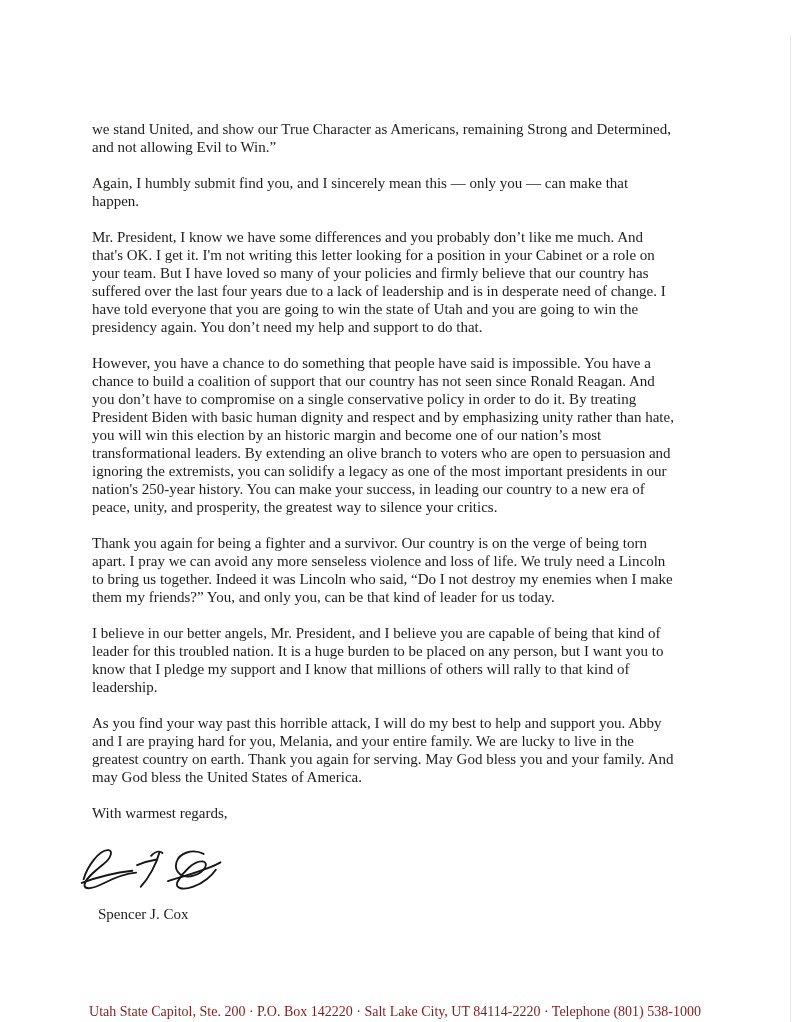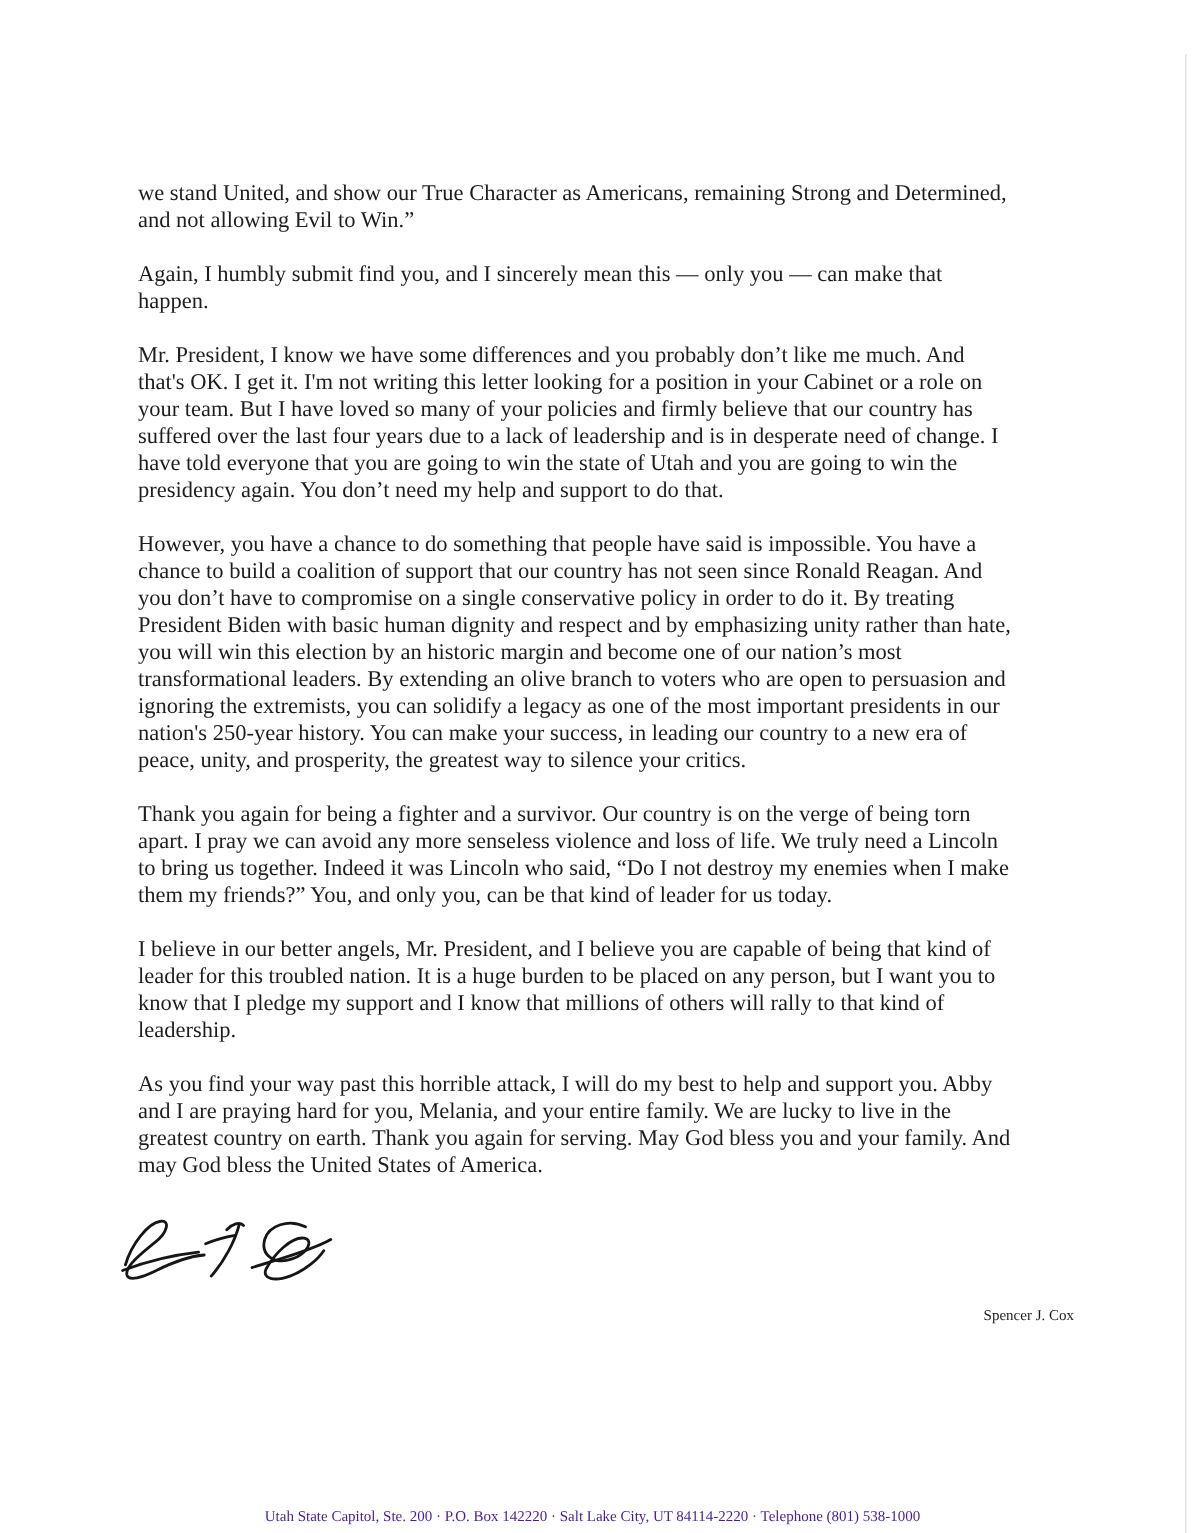--- a/index.html
+++ b/index.html
@@ -53,33 +53,32 @@
   }
   .signature path {
     fill: none;
     stroke: #161616;
     stroke-width: 2;
     stroke-linecap: round;
     stroke-linejoin: round;
   }
   .signature-name {
     margin: 10px 0 0 6px;
-    font-size: 10px;
+    font-size: 15px;
     line-height: 18px;
-    text-align: right;
   }
   .letter-footer {
     position: absolute;
     left: 0;
     top: 968px;
     width: 790px;
     text-align: center;
-    font-size: 10px;
+    font-size: 14px;
     line-height: 15px;
-    color: #4c1d95;
+    color: #7f1d1d;
   }
 </style>
 </head>
 <body>
 
 <div class="page">
 
   <div class="letter-body">
     <p class="para">we stand United, and show our True Character as Americans, remaining Strong and Determined,
 and not allowing Evil to Win.”</p>
@@ -105,20 +104,21 @@
 to bring us together. Indeed it was Lincoln who said, “Do I not destroy my enemies when I make
 them my friends?” You, and only you, can be that kind of leader for us today.</p>
     <p class="para">I believe in our better angels, Mr. President, and I believe you are capable of being that kind of
 leader for this troubled nation. It is a huge burden to be placed on any person, but I want you to
 know that I pledge my support and I know that millions of others will rally to that kind of
 leadership.</p>
     <p class="para">As you find your way past this horrible attack, I will do my best to help and support you. Abby
 and I are praying hard for you, Melania, and your entire family. We are lucky to live in the
 greatest country on earth. Thank you again for serving. May God bless you and your family. And
 may God bless the United States of America.</p>
+    <p class="para">With warmest regards,</p>
 
     <svg class="signature" viewBox="0 0 160 55" xmlns="http://www.w3.org/2000/svg" aria-hidden="true">
       <path d="M6,40 C10,26 22,10 31,9 C38,8 36,17 27,24 C17,32 6,41 7,47 C8,52 18,49 28,44 C38,39 50,34 62,33"></path>
       <path d="M4,44 C20,38 40,33 58,31"></path>
       <path d="M87,11 C84,23 76,38 67,48"></path>
       <path d="M78,15 C82,11 87,9 90,12"></path>
       <path d="M63,25 C70,22 78,20 84,19"></path>
       <path d="M134,13 C122,7 108,12 105,22 C102,33 112,40 124,36 C136,32 140,22 133,21 C124,20 112,32 106,43 C103,50 112,52 123,48 C134,44 143,36 147,30"></path>
       <path d="M96,42 C115,36 138,30 152,22"></path>
     </svg>

